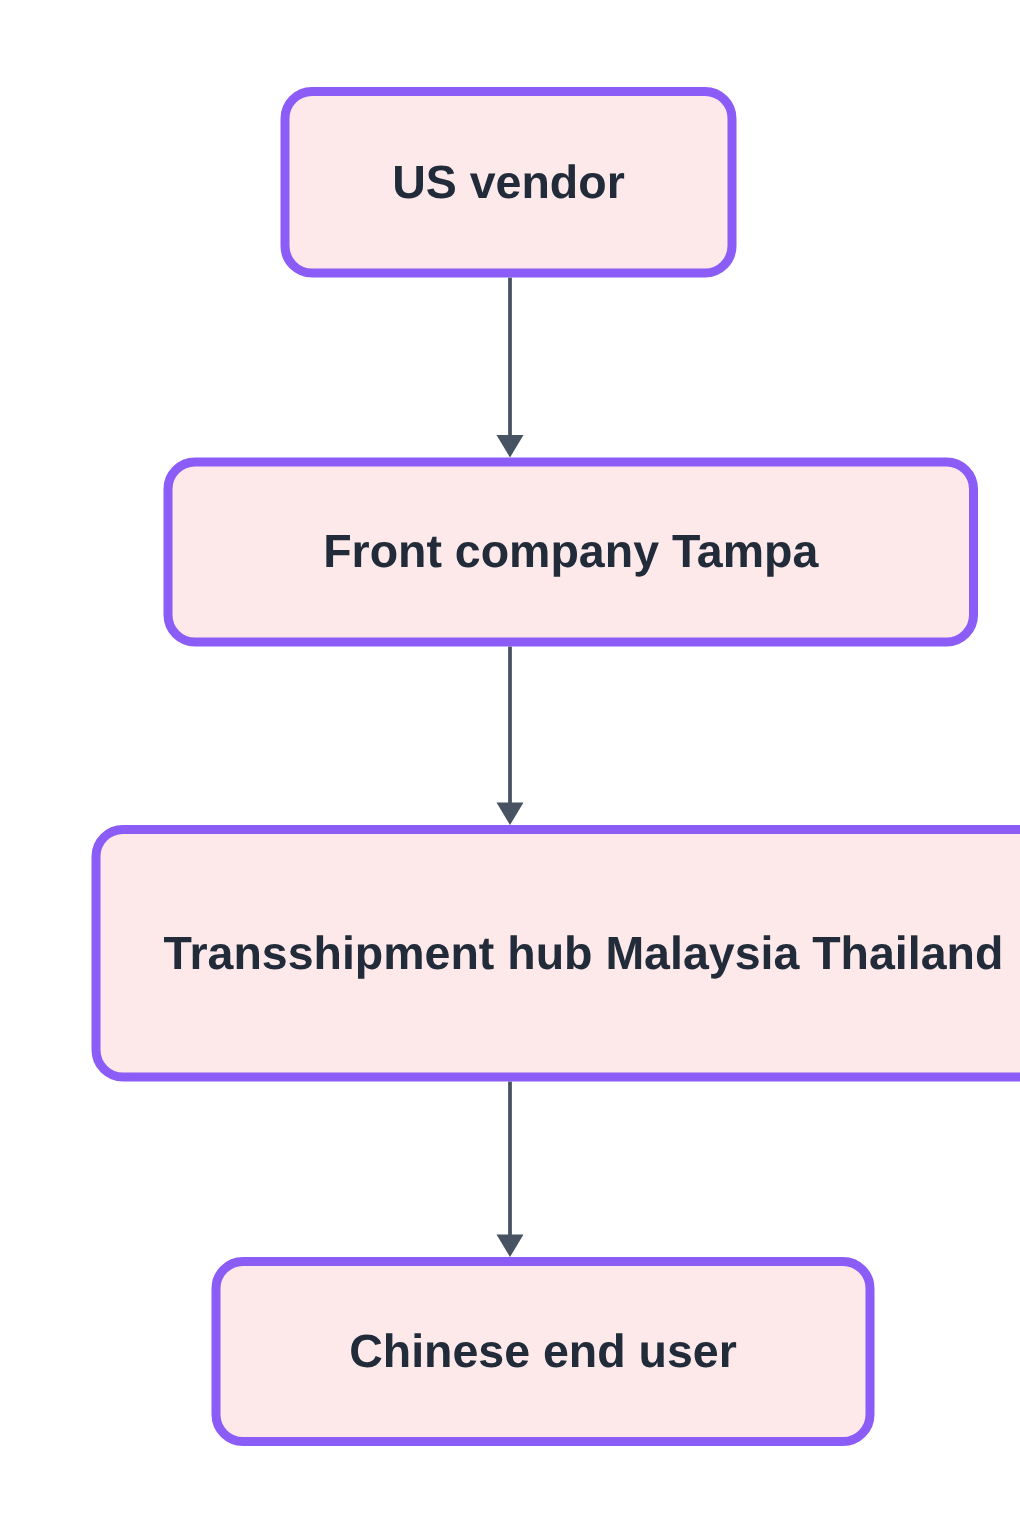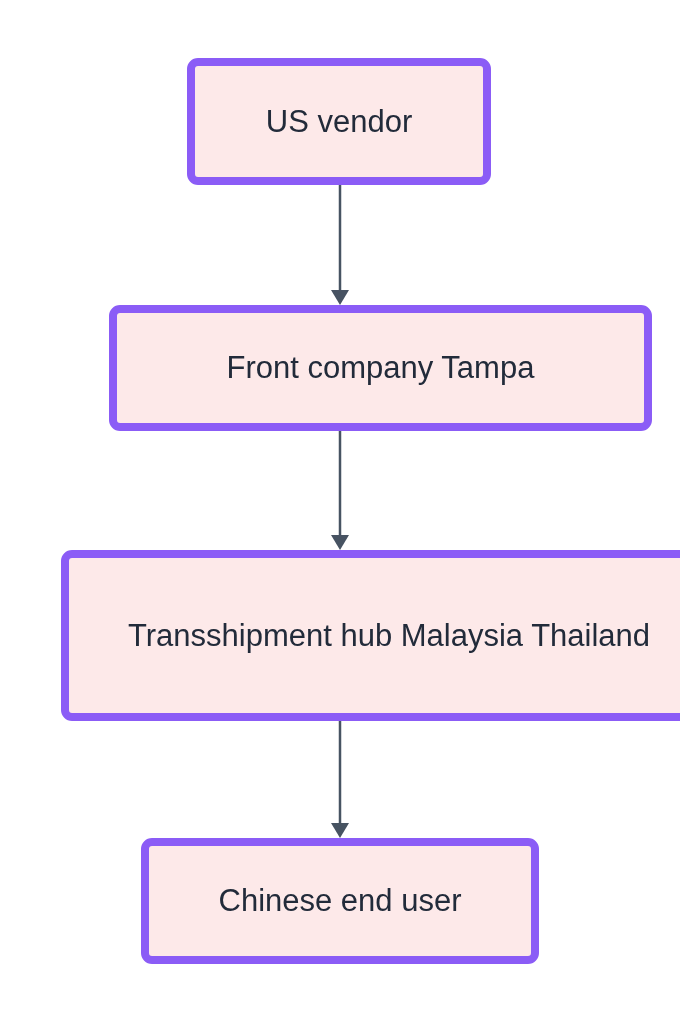--- a/index.html
+++ b/index.html
@@ -20,36 +20,36 @@
     left: 0;
     top: 0;
     width: 680px;
     height: 1026px;
     pointer-events: none;
   }
   .node {
     position: absolute;
     box-sizing: border-box;
     background: #FDE9E9;
-    border: 8px solid #8b5cf6;
-    border-radius: 11px;
+    border: 6px solid #8b5cf6;
+    border-radius: 21px;
     display: flex;
     align-items: center;
     justify-content: center;
     text-align: center;
     color: #222B3A;
     font-size: 31px;
     line-height: 44px;
-    font-weight: 400;
+    font-weight: 700;
     padding: 0 20px;
   }
   .node-1 { left: 187px; top: 58px;  width: 304px; height: 127px; }
   .node-2 { left: 109px; top: 305px; width: 543px; height: 126px; }
   .node-3 { left: 61px;  top: 550px; width: 656px; height: 171px; text-align: center; }
-  .node-4 { left: 141px; top: 838px; width: 398px; height: 126px; }
+  .node-4 { left: 141px; top: 838px; width: 442px; height: 126px; }
   .edge line    { stroke: #475362; stroke-width: 2.5; }
   .edge polygon { fill: #475362; }
 </style>
 </head>
 <body>
 
 <div class="canvas">
 
   <svg class="edges-layer" viewBox="0 0 680 1026">
     <g class="edge">

